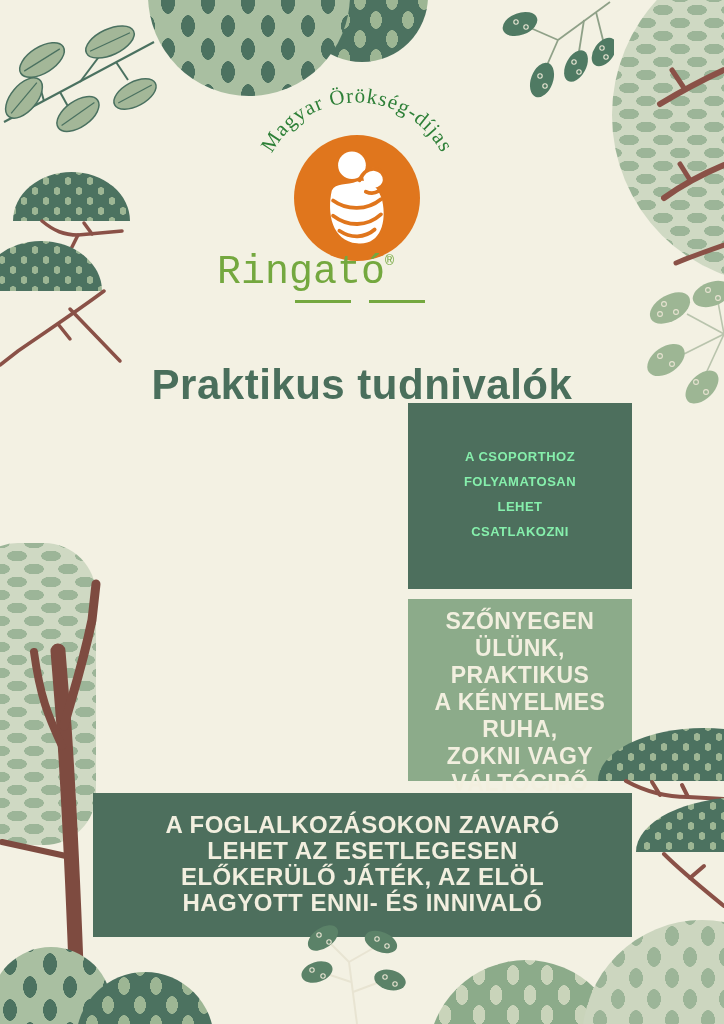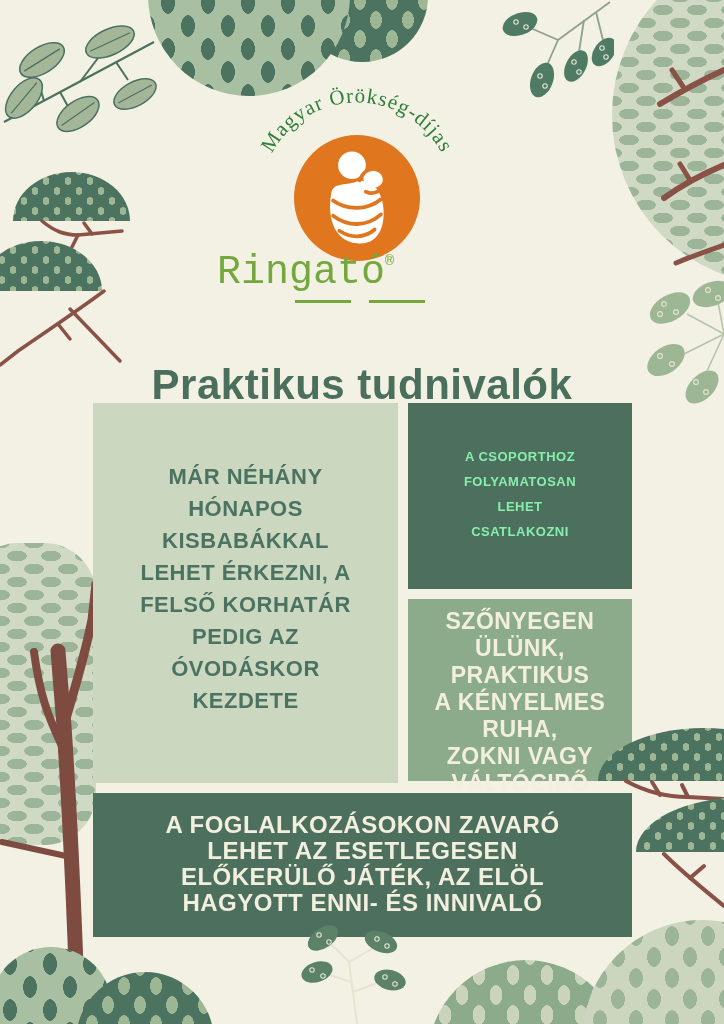--- a/index.html
+++ b/index.html
@@ -249,28 +249,20 @@
   </svg>
 
   <div class="abs z2 brand-row">
     <span>Ringató</span><sup>®</sup>
   </div>
   <div class="abs z2 brand-bar bar-left"></div>
   <div class="abs z2 brand-bar bar-right"></div>
 
   <h1 class="abs z2 page-title">Praktikus tudnivalók</h1>
 
-  <div class="abs z2 card card-left">MÁR NÉHÁNY
-HÓNAPOS
-KISBABÁKKAL
-LEHET ÉRKEZNI, A
-FELSŐ KORHATÁR
-PEDIG AZ
-ÓVODÁSKOR
-KEZDETE</div>
   <div class="abs z2 card card-right-top">A CSOPORTHOZ
 FOLYAMATOSAN
 LEHET
 CSATLAKOZNI</div>
   <div class="abs z2 card card-right-mid">SZŐNYEGEN
 ÜLÜNK, PRAKTIKUS
 A KÉNYELMES RUHA,
 ZOKNI VAGY
 VÁLTÓCIPŐ
 SZÜKSÉGES</div>

